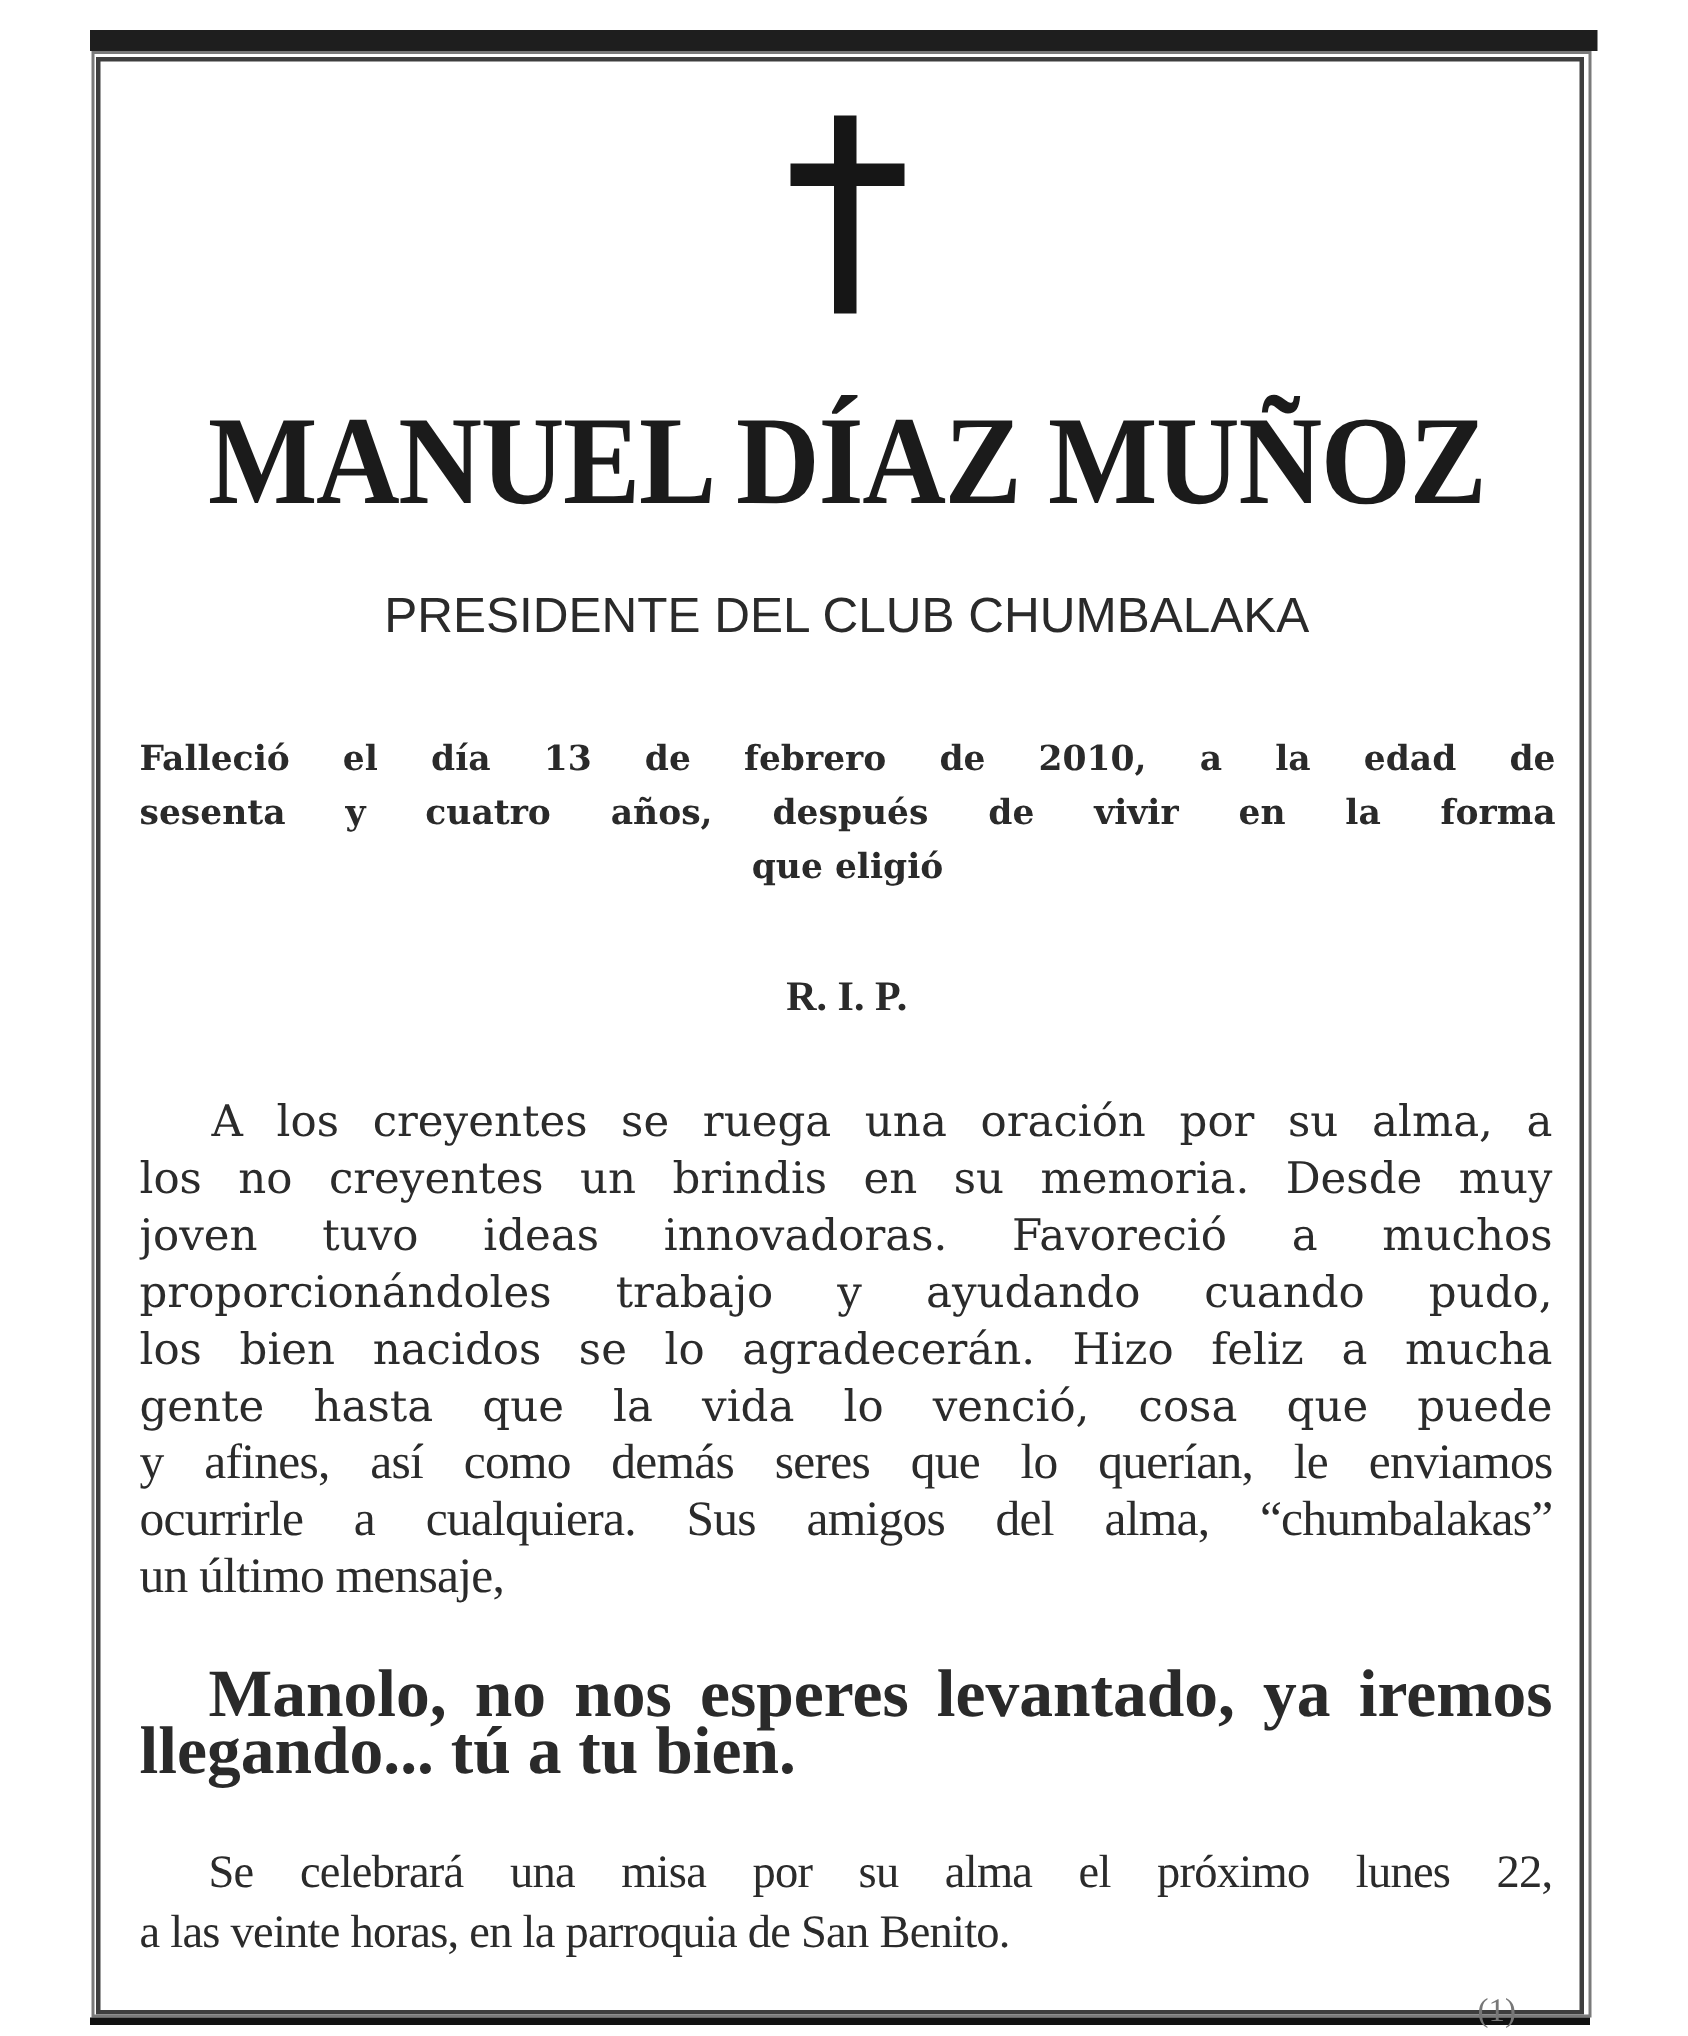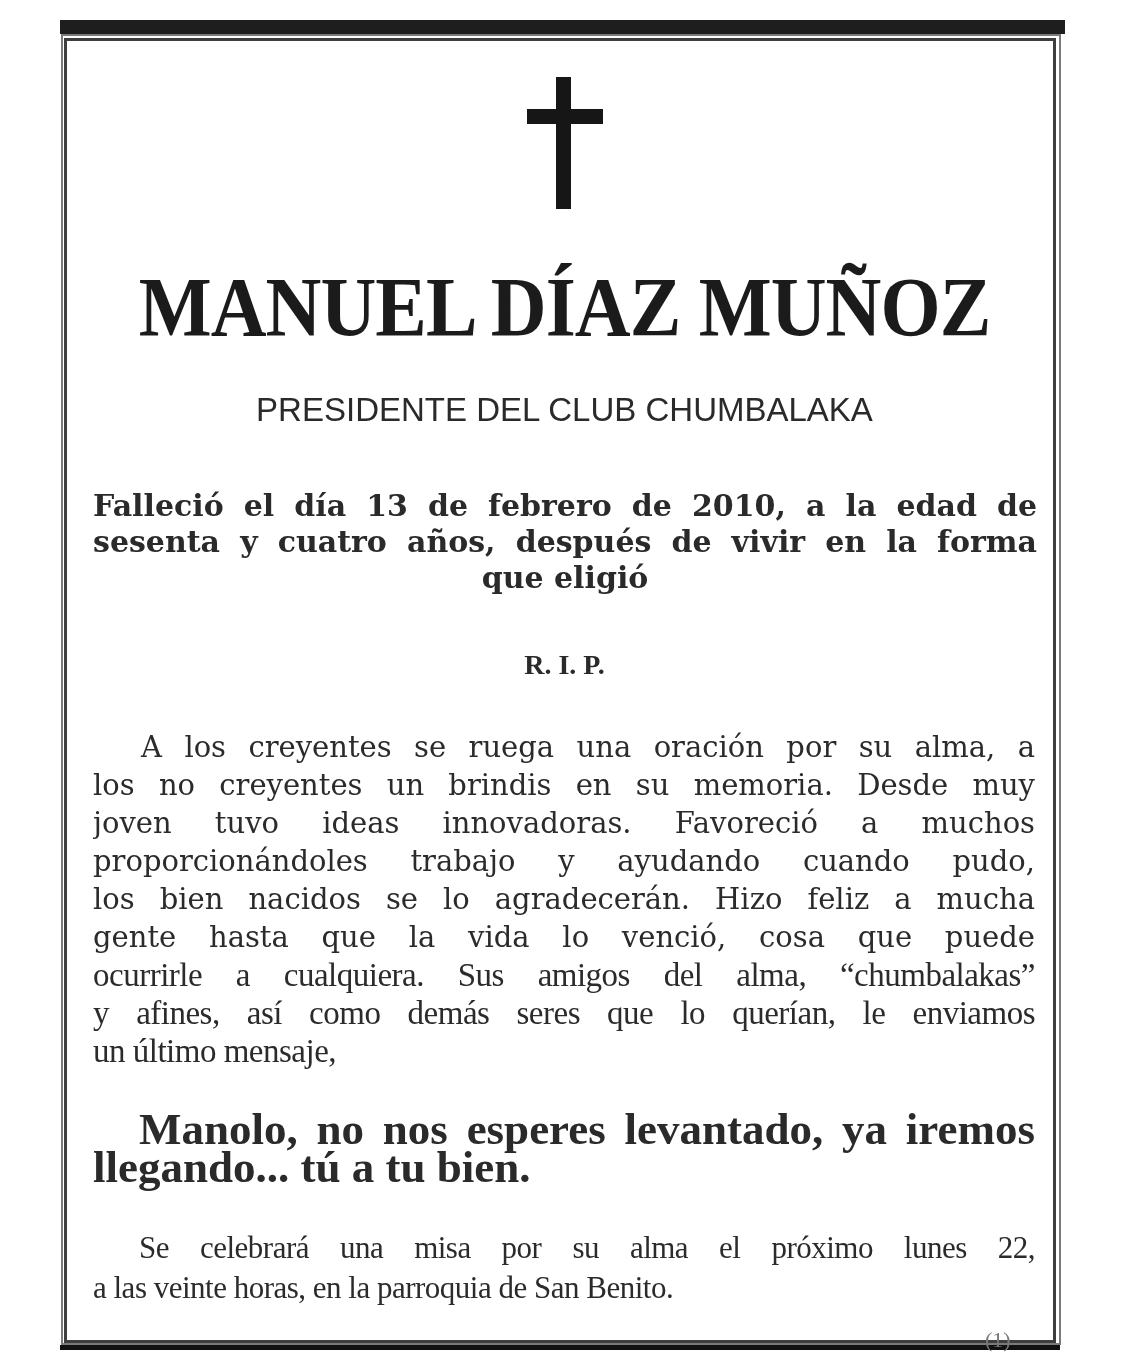--- a/index.html
+++ b/index.html
@@ -101,21 +101,21 @@
       line-height: 40px;
       color: #2a2a2a;
     }
     .death {
       position: absolute;
       left: 93px;
       top: 488px;
       width: 944px;
       font-family: "DejaVu Serif", serif;
       font-weight: bold;
-      font-size: 30px;
+      font-size: 23px;
       line-height: 36px;
       color: #2a2a2a;
       text-align: justify;
       text-align-last: center;
     }
     .death .line {
       display: block;
       text-align: justify;
       text-align-last: justify;
     }
@@ -232,22 +232,22 @@
 
 <div class="rip">R. I. P.</div>
 
 <div class="body-text">
   <span class="line indent">A los creyentes se ruega una oración por su alma, a</span>
   <span class="line">los no creyentes un brindis en su memoria. Desde muy</span>
   <span class="line">joven tuvo ideas innovadoras. Favoreció a muchos</span>
   <span class="line">proporcionándoles trabajo y ayudando cuando pudo,</span>
   <span class="line">los bien nacidos se lo agradecerán. Hizo feliz a mucha</span>
   <span class="line">gente hasta que la vida lo venció, cosa que puede</span>
+  <span class="line condensed">y afines, así como demás seres que lo querían, le enviamos</span>
   <span class="line condensed">ocurrirle a cualquiera. Sus amigos del alma, “chumbalakas”</span>
-  <span class="line condensed">y afines, así como demás seres que lo querían, le enviamos</span>
   <span class="line condensed last">un último mensaje,</span>
 </div>
 
 <div class="farewell">
   <span class="line indent">Manolo, no nos esperes levantado, ya iremos</span>
   <span class="line last">llegando... tú a tu bien.</span>
 </div>
 
 <div class="mass">
   <span class="line indent">Se celebrará una misa por su alma el próximo lunes 22,</span>

